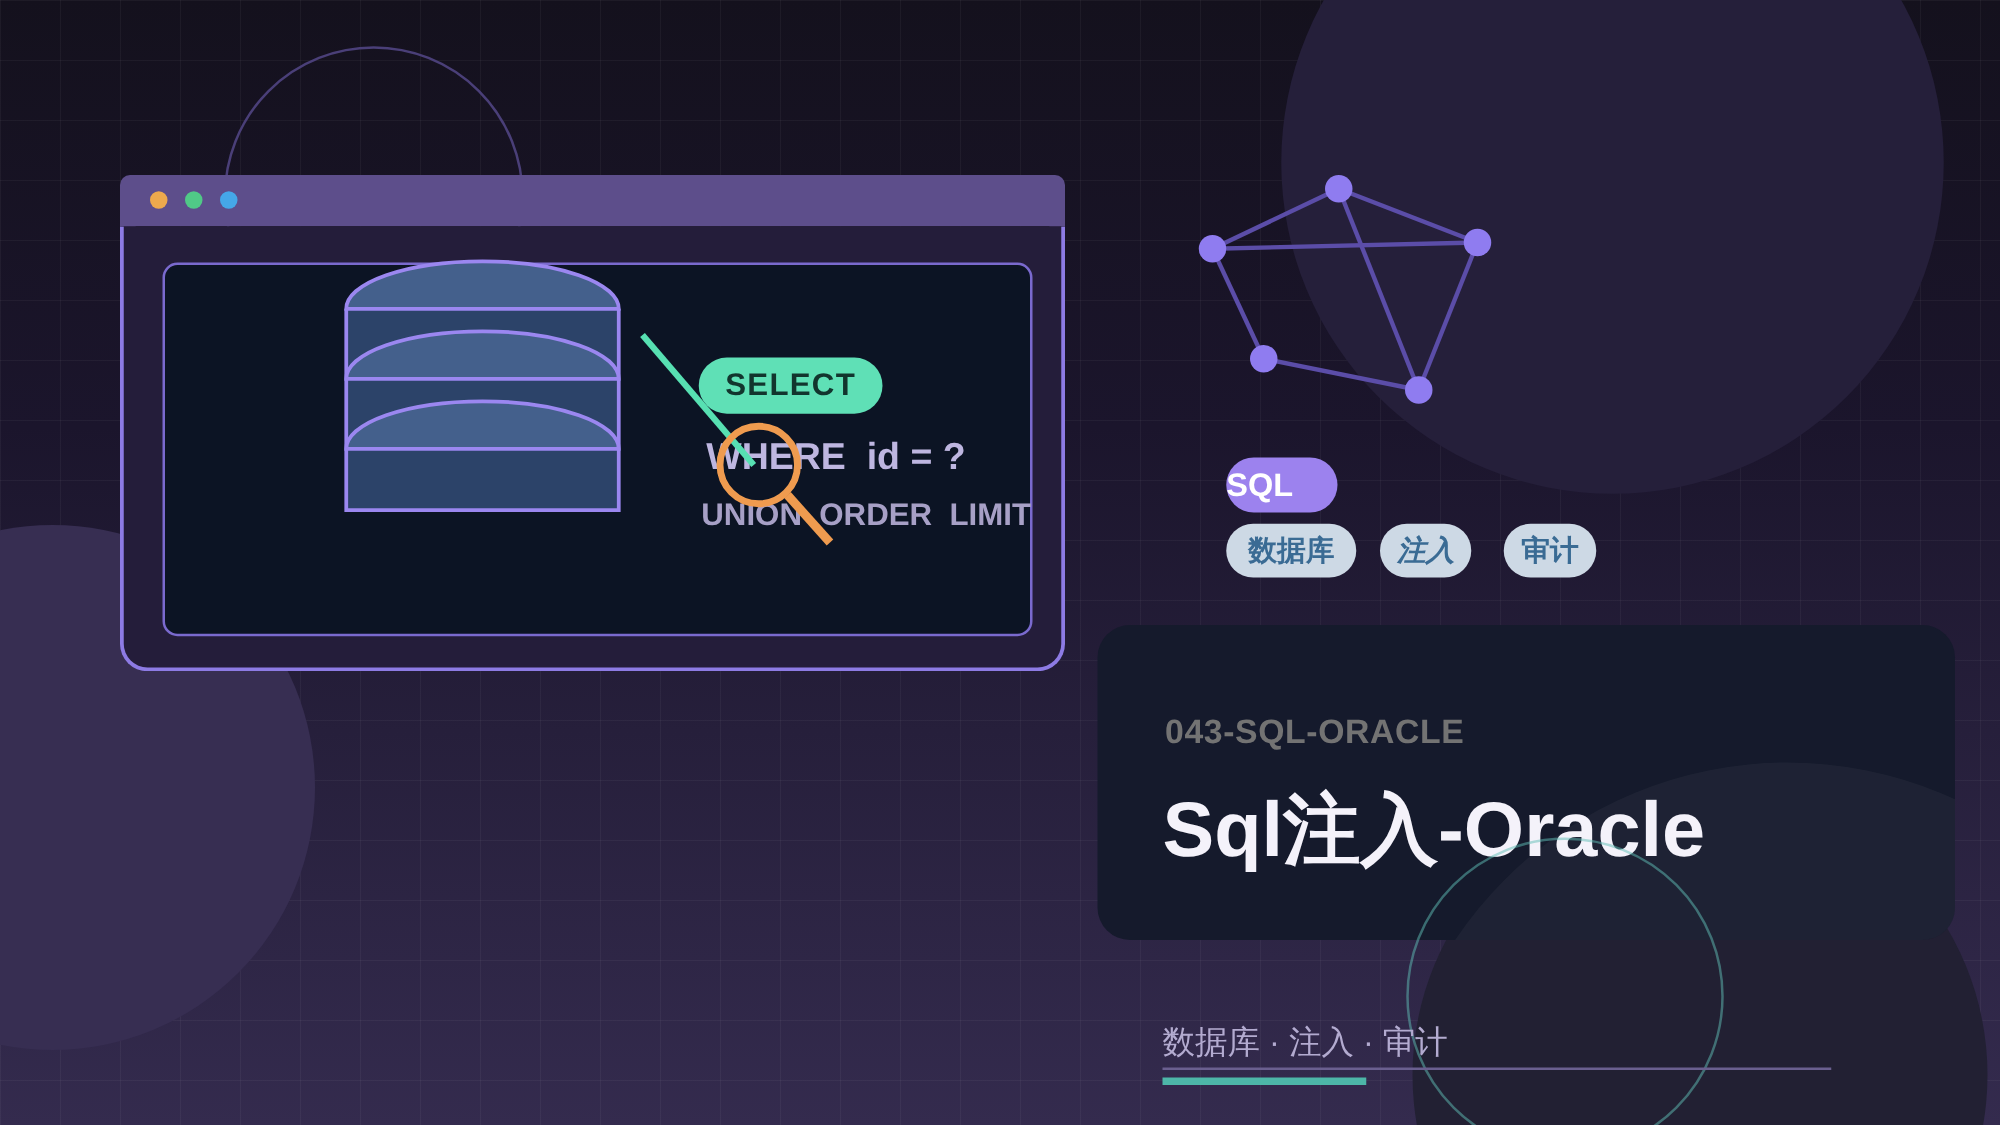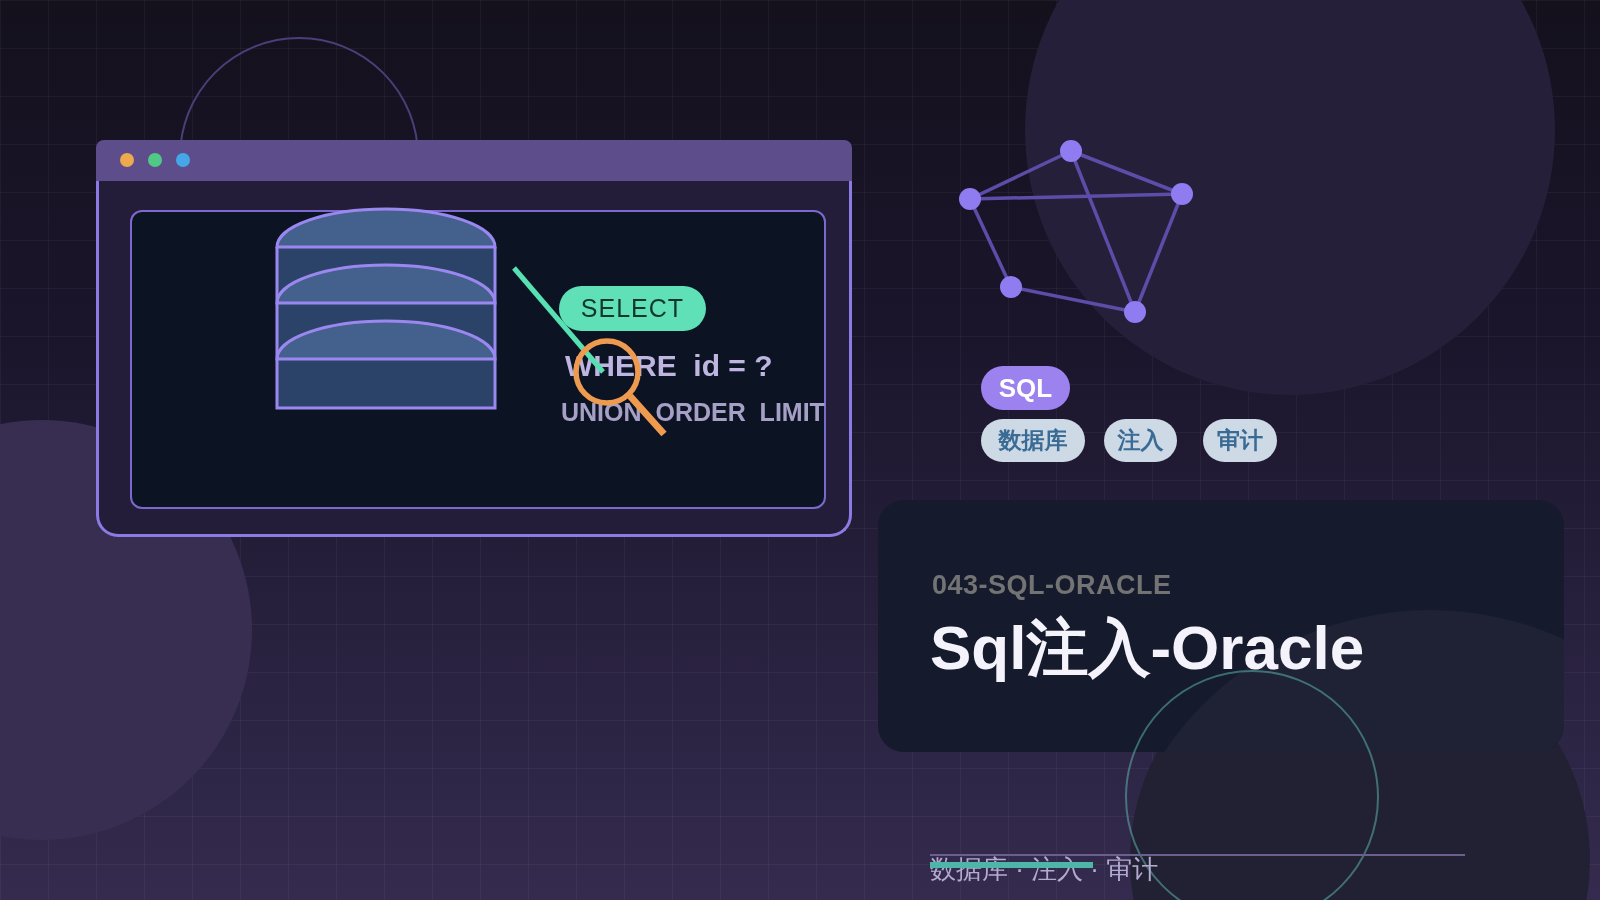--- a/index.html
+++ b/index.html
@@ -28,49 +28,49 @@
   .dot2{left:52px;background:#50c987;}
   .dot3{left:80px;background:#45a7e8;}
   .window-body{left:96px;top:181px;width:756px;height:356px;background:#241d3a;
     border:3px solid #8d7be4;border-top:none;border-radius:0 0 22px 22px;box-sizing:border-box;z-index:2;}
   .screen-panel{left:130px;top:210px;width:696px;height:299px;background:#0c1424;
     border:2px solid #7a6ace;border-radius:12px;box-sizing:border-box;z-index:3;}
   .cylinder-svg{left:270px;top:198px;z-index:4;}
   .fx-svg{left:495px;top:250px;z-index:5;}
   .select-pill{left:559px;top:286px;width:147px;height:45px;background:#5fe0b6;border-radius:23px;
     display:flex;align-items:center;justify-content:center;z-index:4;
-    color:#12352e;font-weight:normal;font-size:25px;letter-spacing:1px;}
+    color:#12352e;font-weight:bold;font-size:25px;letter-spacing:1px;}
   .query-text{left:565px;top:349px;color:#beb6e0;font-weight:bold;font-size:30px;white-space:pre;z-index:4;}
   .keywords-text{left:561px;top:398px;color:#a7a0c6;font-size:25px;white-space:pre;z-index:4;font-weight:bold;}
 
   
   .graph-svg{left:930px;top:120px;z-index:2;}
 
   
   .sql-badge{left:981px;top:366px;width:89px;height:44px;background:#9c82ee;border-radius:22px;
-    display:flex;align-items:center;justify-content:center;color:#ffffff;
+    display:flex;align-items:center;justify-content:flex-start;color:#ffffff;
     font-weight:bold;font-size:26px;z-index:2;}
   .tag-row{left:981px;top:419px;display:flex;z-index:2;}
   .tag-pill{height:43px;background:#cdd9e5;border-radius:21.5px;display:flex;align-items:center;
     justify-content:center;color:#3a6b94;font-weight:bold;font-size:23px;}
   .tag-pill.t0{width:104px;}
-  .tag-pill.t1{width:73px;margin-left:19px;}
+  .tag-pill.t1{width:73px;margin-left:19px;font-style:italic;}
   .tag-pill.t2{width:74px;margin-left:26px;}
 
   
   .title-card{left:878px;top:500px;width:686px;height:252px;background:#151a2c;border-radius:26px;
     overflow:hidden;z-index:5;}
   .title-card::after{content:"";position:absolute;left:232px;top:110px;width:640px;height:640px;
     border-radius:50%;background:rgba(255,255,255,0.04);}
   .card-code{position:absolute;left:54px;top:70px;color:#737373;font-weight:bold;font-size:27px;
     letter-spacing:0.5px;z-index:1;}
-  .card-title{position:absolute;left:52px;top:106px;color:#f4f2fa;font-weight:bold;font-size:62px;z-index:1;}
+  .card-title{position:absolute;left:52px;top:122px;color:#f4f2fa;font-weight:bold;font-size:62px;z-index:1;}
 
   
-  .footer-tagline{left:930px;top:816px;color:#b3abd0;font-size:26px;z-index:7;margin-top:36px;}
+  .footer-tagline{left:930px;top:816px;color:#b3abd0;font-size:26px;z-index:7;}
   .footer-divider{left:930px;top:854px;width:535px;height:2px;background:#6a5f8f;z-index:7;}
   .footer-accent{left:930px;top:862px;width:163px;height:6px;background:#4db6a8;z-index:7;}
 </style>
 </head>
 <body>
 
 <div id="canvas">
 
   <div class="abs circle blob-top-right"></div>
   <div class="abs circle ring-top-left"></div>

